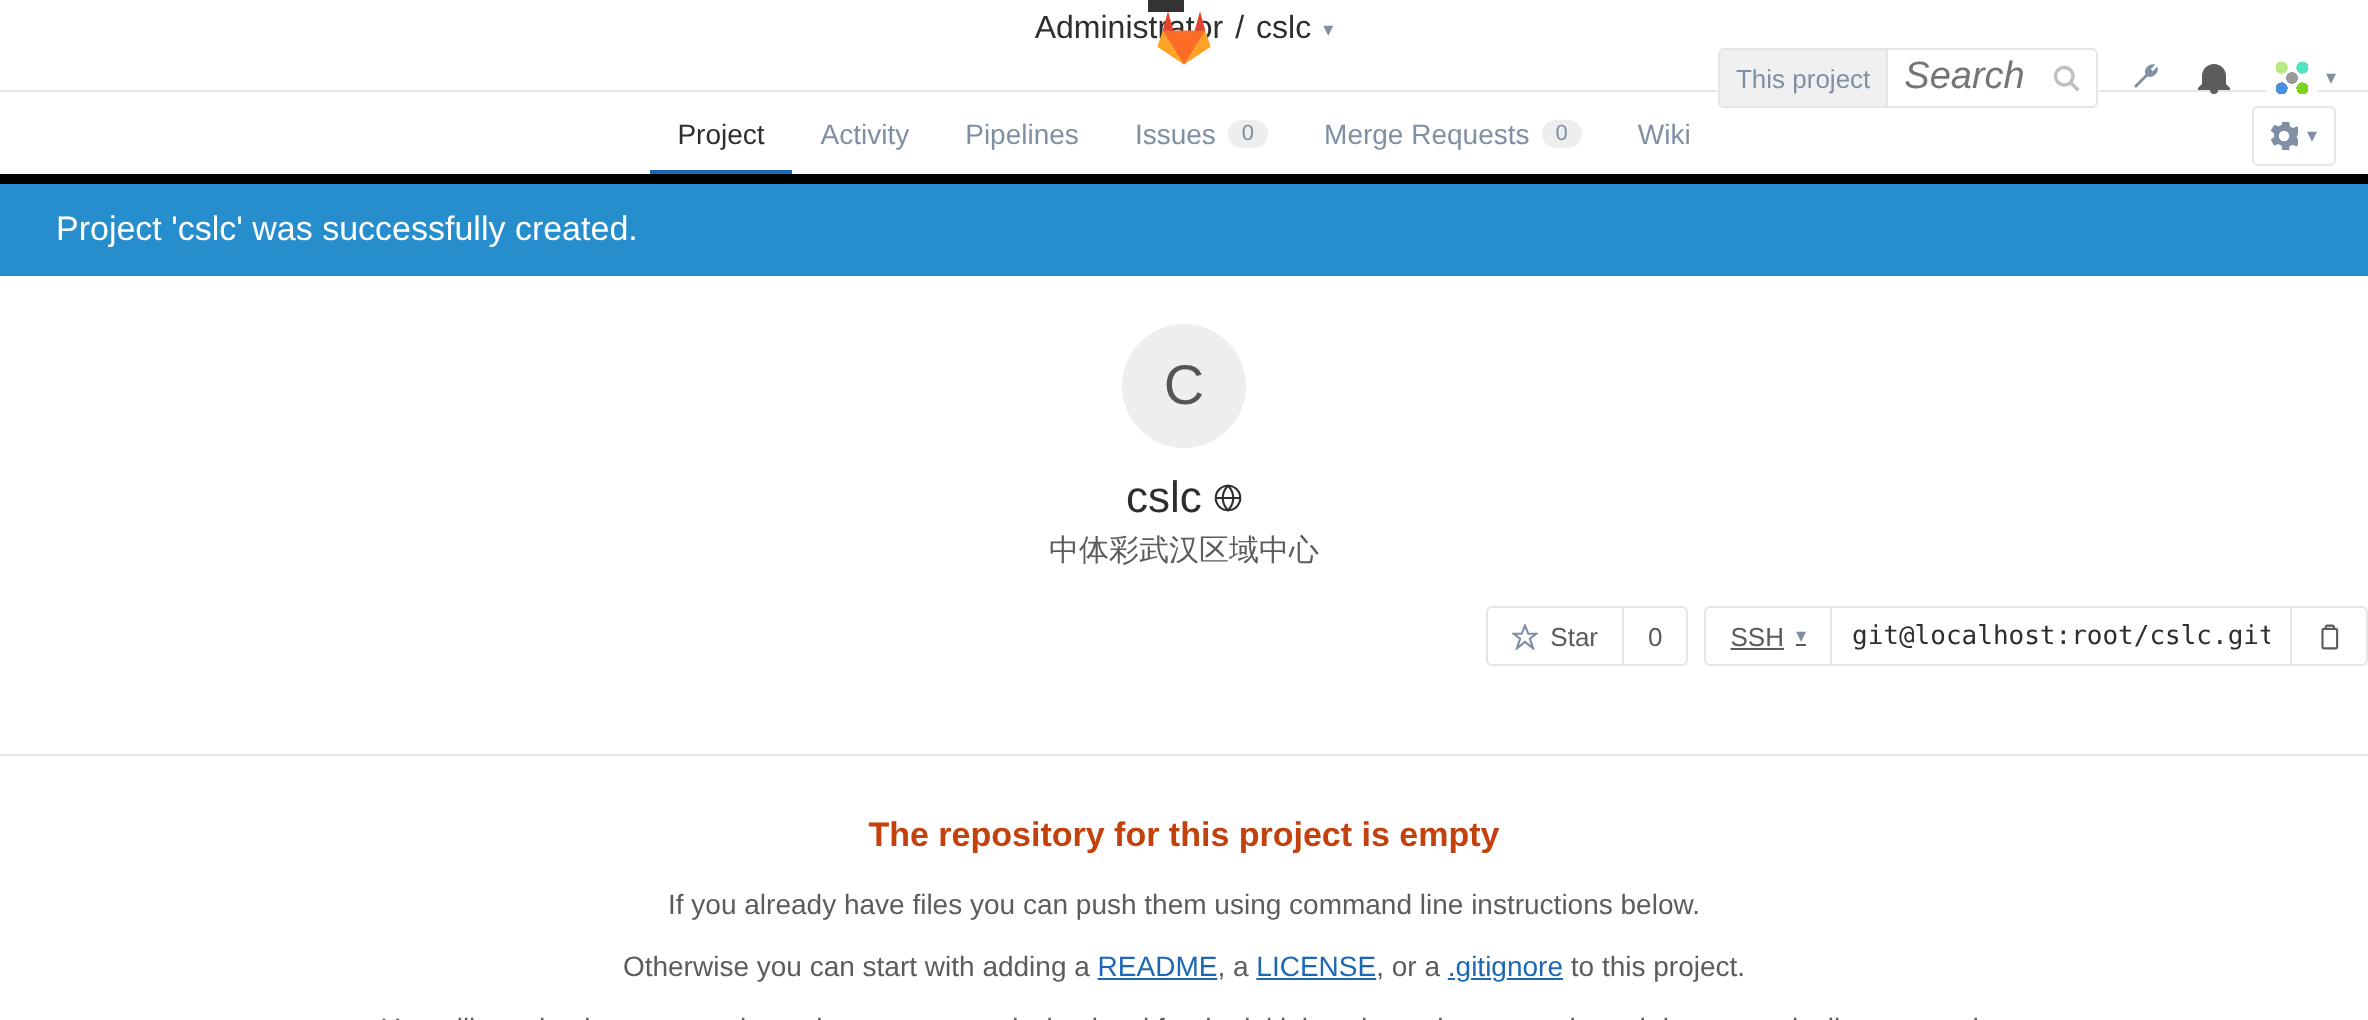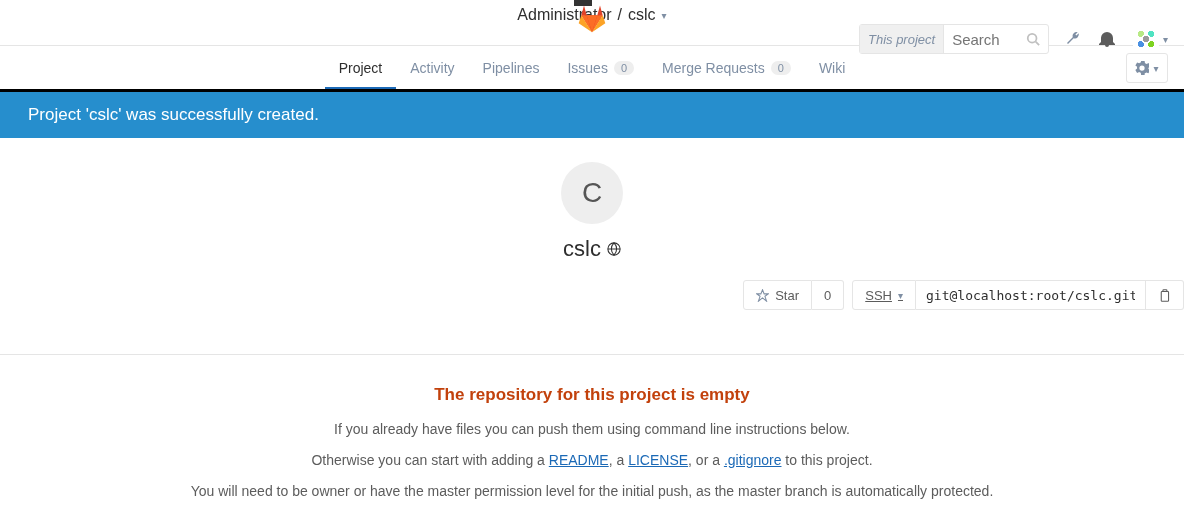--- a/index.html
+++ b/index.html
@@ -6,28 +6,28 @@
 body { font-family: -apple-system, BlinkMacSystemFont, "Segoe UI", Helvetica, Arial, sans-serif; font-size: 14px; color: #2e2e2e; background: #fff; }
 
 .header { display: flex; align-items: center; height: 46px; padding: 0 16px; border-bottom: 1px solid #e5e5e5; position: relative; flex-direction: column; }
 .hamburger { width: 18px; height: 14px; cursor: pointer; display: flex; flex-direction: column; justify-content: space-between; margin-right: 18px; }
 .hamburger span { display: block; height: 2px; background: #333; }
 .breadcrumb { font-size: 16px; color: #2e2e2e; display: flex; align-items: center; gap: 6px; }
 .breadcrumb a { color: #2e2e2e; text-decoration: none; }
 .logo { position: absolute; left: 50%; transform: translateX(-50%); width: 36px; height: 36px; display:flex; align-items:center; justify-content:center; }
 .header-right { margin-left: auto; display: flex; align-items: center; gap: 16px; }
 .search-box { display: flex; align-items: center; border: 1px solid #e5e5e5; border-radius: 3px; background: #fff; height: 30px; width: 190px; }
-.search-scope { background: #f0f0f0; padding: 0 8px; height: 100%; display: flex; align-items: center; color: #7f8fa4; font-size: 13px; border-right: 1px solid #e5e5e5; font-style: italic; }
-.search-input { border: none; outline: none; flex: 1; padding: 0 8px; font-size: 15px; color: #000000; min-width: 0; }
+.search-scope { background: #f0f0f0; padding: 0 8px; height: 100%; display: flex; align-items: center; color: #7f8fa4; font-size: 13px; border-right: 1px solid #e5e5e5; }
+.search-input { border: none; outline: none; flex: 1; padding: 0 8px; font-size: 19px; color: #000000; min-width: 0; font-style: italic; }
 .search-icon { color: #c0c0c0; padding-right: 8px; }
 .icon-btn { color: #7f8fa4; cursor: pointer; width: 18px; text-align:center; }
 .avatar-menu { display: flex; align-items: center; gap: 4px; cursor: pointer; }
 .avatar-img { width: 26px; height: 26px; border-radius: 3px; background: radial-gradient(circle at 30% 30%, #b8e986 3px, transparent 3px), radial-gradient(circle at 70% 30%, #50e3c2 3px, transparent 3px), radial-gradient(circle at 30% 70%, #4a90e2 3px, transparent 3px), radial-gradient(circle at 70% 70%, #7ed321 3px, transparent 3px), radial-gradient(circle at 50% 50%, #9b9b9b 3px, transparent 3px); background-color:#fff; }
 
-.nav-tabs { display: flex; justify-content: center; align-items: flex-start; height: 46px; border-bottom: 3px solid #000000; position: relative; }
+.nav-tabs { display: flex; justify-content: center; align-items: flex-start; height: 46px; border-bottom: 5px solid #000000; position: relative; }
 .nav-tab { padding: 0 14px; height: 100%; display: flex; align-items: center; gap: 6px; color: #7f8fa4; cursor: pointer; font-size: 14px; }
 .nav-tab.active { color: #2e2e2e; box-shadow: inset 0 -2px 0 #1b69b6; font-weight: 500; }
 .badge { background: #eee; color: #7f8fa4; border-radius: 8px; padding: 1px 7px; font-size: 11px; }
 .settings-drop { position: absolute; right: 16px; top: 7px; border: 1px solid #e5e5e5; border-radius: 3px; height: 30px; width: 42px; display: flex; align-items: center; justify-content: center; gap: 4px; color: #7f8fa4; cursor: pointer; }
 
 .flash-real { background: #268ecd; color: #ffffff; padding: 13px 28px; font-size: 17px; }
 
 .project-home { text-align: center; padding: 24px 0 20px; }
 .project-avatar { width: 62px; height: 62px; border-radius: 50%; background: #eee; display: inline-flex; align-items: center; justify-content: center; font-size: 28px; color: #555; margin-bottom: 12px; }
 .project-title { font-size: 22px; font-weight: 400; display: inline-flex; align-items: center; gap: 6px; }
@@ -135,20 +135,21 @@
     <h1 class="project-title">
       <span>cslc</span>
       <span class="visibility-icon">
         <svg width="14" height="14" viewBox="0 0 16 16" fill="none" stroke="#2e2e2e" stroke-width="1.2">
             <circle cx="8" cy="8" r="7"></circle>
             <path d="M1 8h14M8 1c2 2 3 4.5 3 7s-1 5-3 7c-2-2-3-4.5-3-7s1-5 3-7z"></path>
           </svg>
       </span>
     </h1>
   </div>
+  <div class="project-desc">中体彩武汉区域中心</div>
 
   <div class="action-row">
     <div class="btn-group">
       <button class="btn">
         <svg width="13" height="13" viewBox="0 0 16 16" fill="none" stroke="#7f8fa4" stroke-width="1.3">
             <path d="M8 1l2 5h5l-4 3 2 6-5-4-5 4 2-6-4-3h5z"></path>
           </svg>
         <span>Star</span>
       </button>
       <button class="btn">0</button>

